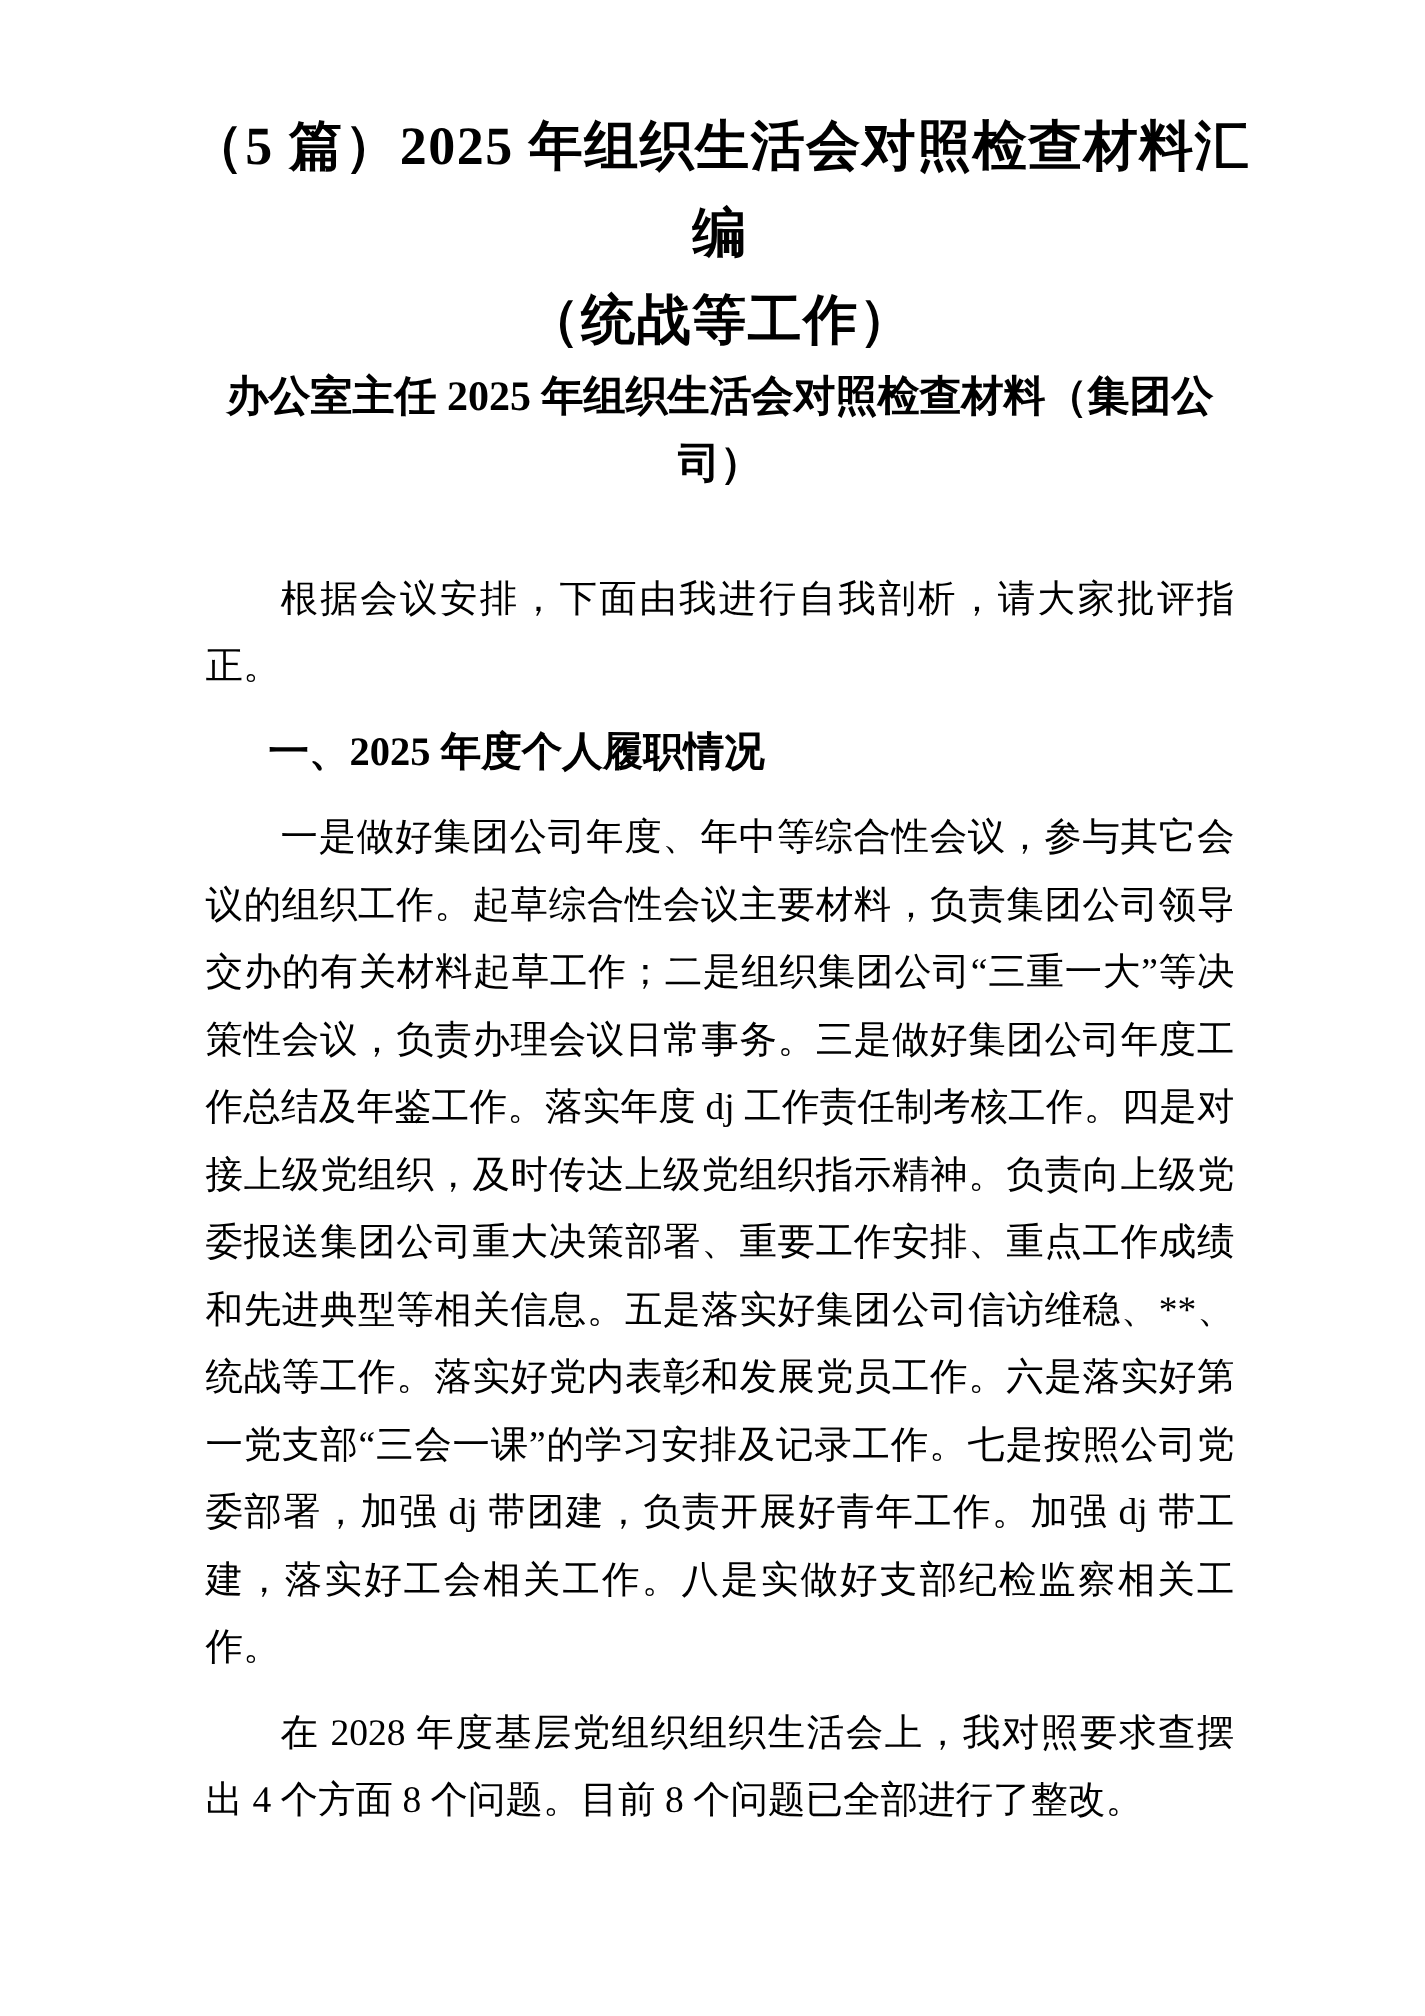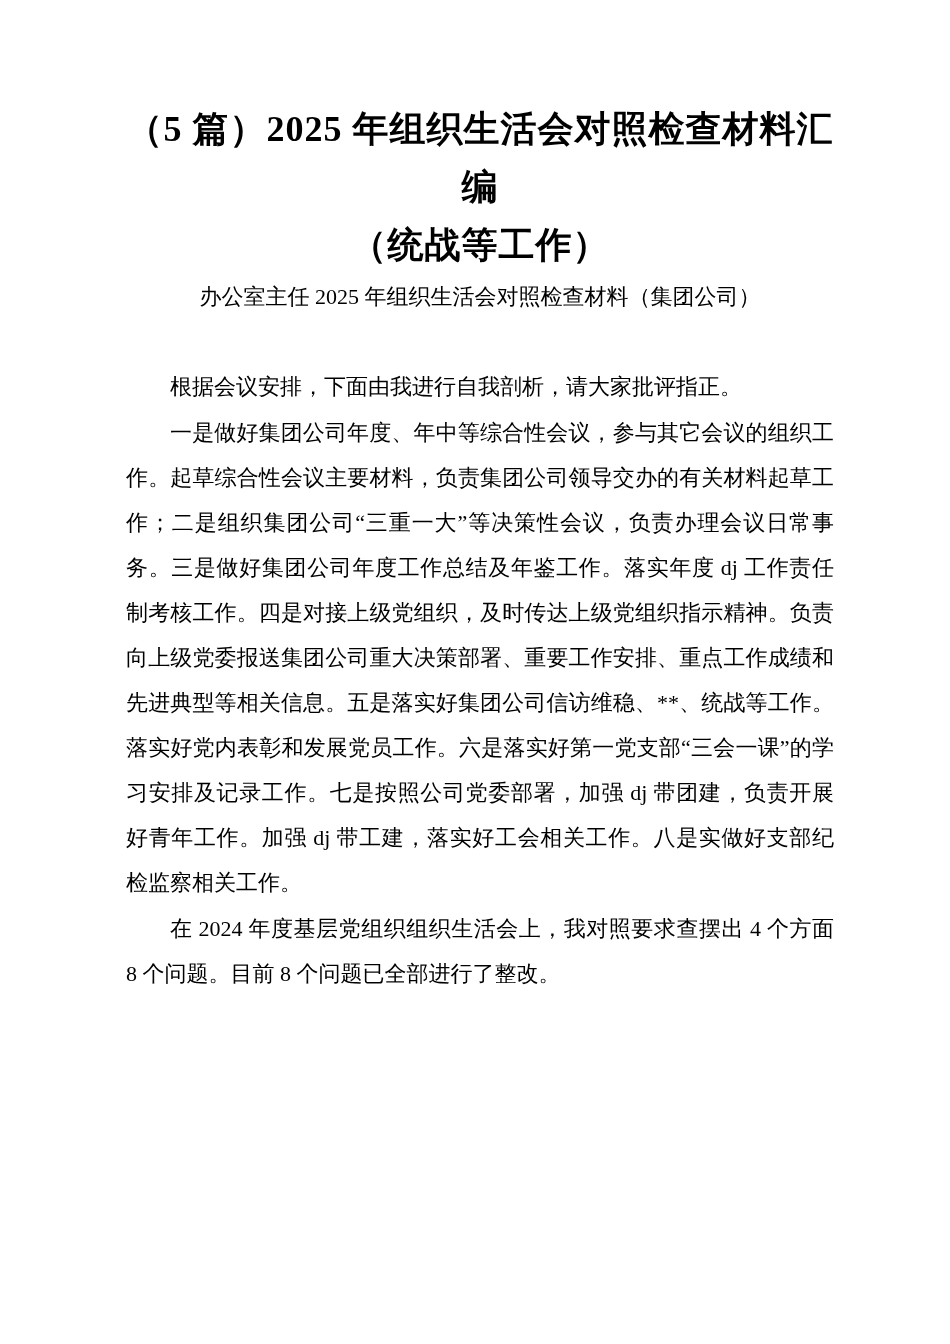--- a/index.html
+++ b/index.html
@@ -8,43 +8,43 @@
     background: #ffffff;
   }
   .page {
     position: relative;
     width: 950px;
     height: 1344px;
     box-sizing: border-box;
     margin: 0 auto;
     background: #ffffff;
     color: #000000;
-    padding: 100px 115px 0 125px;
+    padding: 68px 115px 0 125px;
     font-family: "Liberation Serif", "DejaVu Serif", serif;
     overflow: hidden;
   }
   .doc-title {
     margin: 0;
     font-size: 36px;
     font-weight: 700;
     line-height: 58px;
     text-align: center;
     letter-spacing: 1px;
   }
   .title-line { display: block; }
   .doc-subtitle {
     margin: 0 0 45px 0;
-    font-size: 22px;
-    font-weight: 400;
+    font-size: 28px;
+    font-weight: 700;
     line-height: 45px;
     text-align: center;
   }
   .para {
-    margin: 1px;
-    font-size: 22px;
+    margin: 12px;
+    font-size: 25px;
     line-height: 45px;
     text-align: justify;
     text-justify: inter-ideograph;
     text-indent: 2em;
     font-weight: 400;
   }
   .heading {
     margin: 0;
     font-size: 27px;
     line-height: 45px;
@@ -59,18 +59,19 @@
 <div class="page">
   <h1 class="doc-title">
     <span class="title-line">（5 篇）2025 年组织生活会对照检查材料汇编</span>
     <span class="title-line">（统战等工作）</span>
   </h1>
 
   <p class="doc-subtitle">办公室主任 2025 年组织生活会对照检查材料（集团公司）</p>
 
   <p class="para">根据会议安排，下面由我进行自我剖析，请大家批评指正。</p>
 
+  <h2 class="heading">一、2025 年度个人履职情况</h2>
 
   <p class="para">一是做好集团公司年度、年中等综合性会议，参与其它会议的组织工作。起草综合性会议主要材料，负责集团公司领导交办的有关材料起草工作；二是组织集团公司“三重一大”等决策性会议，负责办理会议日常事务。三是做好集团公司年度工作总结及年鉴工作。落实年度 dj 工作责任制考核工作。四是对接上级党组织，及时传达上级党组织指示精神。负责向上级党委报送集团公司重大决策部署、重要工作安排、重点工作成绩和先进典型等相关信息。五是落实好集团公司信访维稳、**、统战等工作。落实好党内表彰和发展党员工作。六是落实好第一党支部“三会一课”的学习安排及记录工作。七是按照公司党委部署，加强 dj 带团建，负责开展好青年工作。加强 dj 带工建，落实好工会相关工作。八是实做好支部纪检监察相关工作。</p>
 
 
-  <p class="para">在 2024 年度基层党组织组织生活会上，我对照要求查摆出 4 个方面 8 个问题。目前 8 个问题已全部进行了整改。</p>
+  <p class="para">在 2028 年度基层党组织组织生活会上，我对照要求查摆出 4 个方面 8 个问题。目前 8 个问题已全部进行了整改。</p>
 </div>
 
 </body></html>

